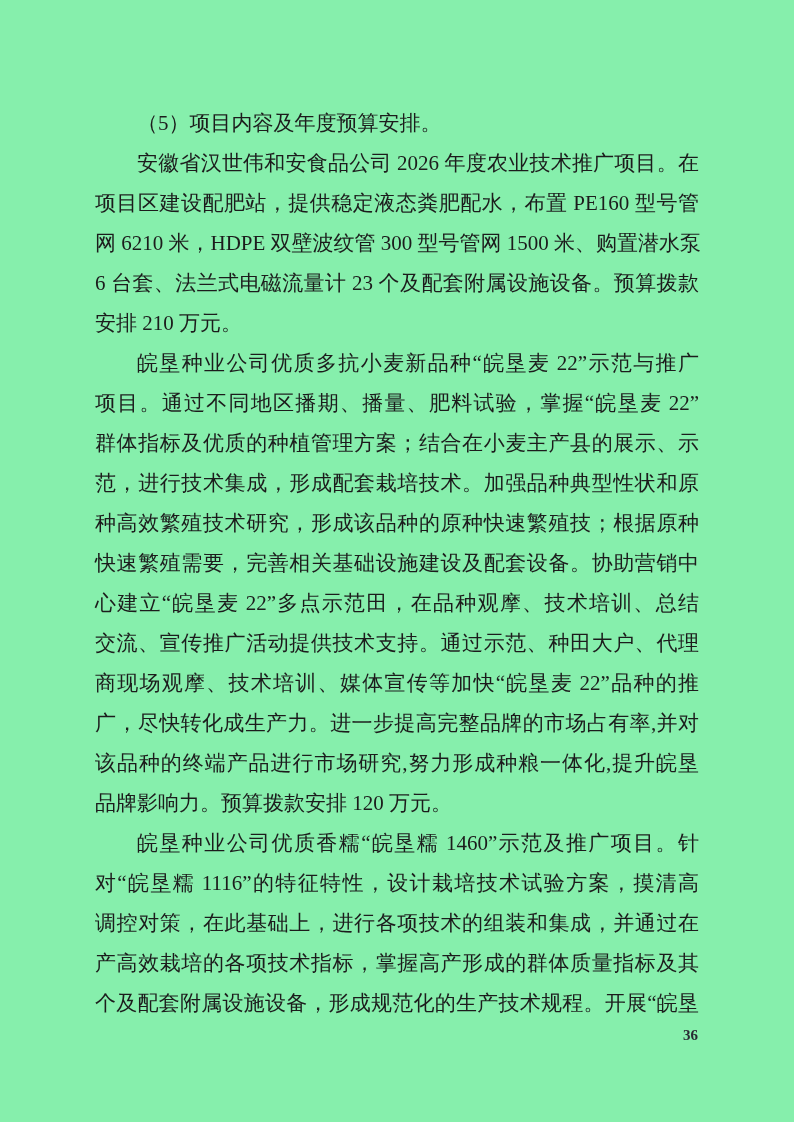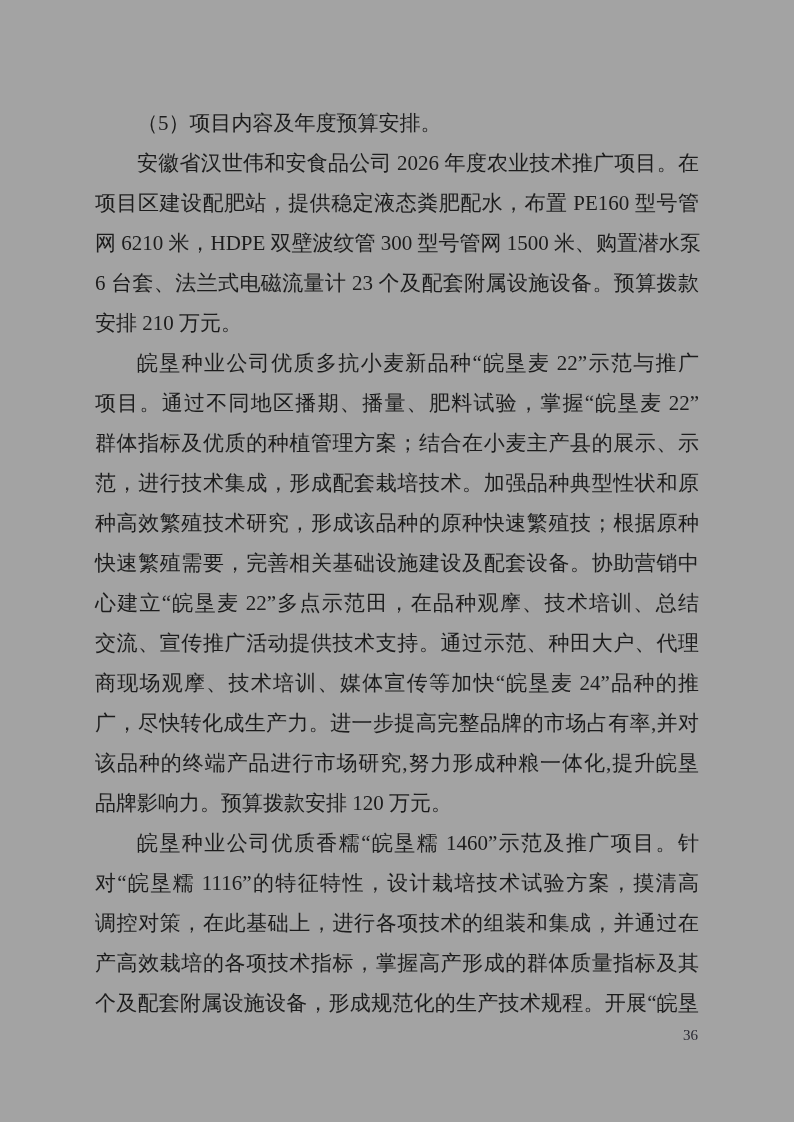--- a/index.html
+++ b/index.html
@@ -13,21 +13,21 @@
     position: relative;
     overflow: hidden;
     font-family: "Liberation Serif", "DejaVu Serif", serif;
   }
   .page {
     position: absolute;
     left: 0;
     top: 0;
     width: 794px;
     height: 1122px;
-    background: #a3a3a3;
+    background: #86efac;
   }
   .text-block {
     position: absolute;
     left: 95px;
     top: 103px;
     width: 604px;
     color: #1c1c1c;
   }
   .line {
     font-size: 21px;
@@ -47,20 +47,21 @@
   .line.indent {
     text-indent: 42px;
   }
   .page-number {
     margin-top: 2px;
     text-align: right;
     font-size: 15px;
     line-height: 20px;
     color: #2a2a33;
     padding-right: 1px;
+    font-weight: bold;
   }
 </style>
 </head>
 <body>
 
 <div class="page">
   <div class="text-block">
     <div class="line plain indent">（5）项目内容及年度预算安排。</div>
     <div class="line indent">安徽省汉世伟和安食品公司 2026 年度农业技术推广项目。在</div>
     <div class="line">项目区建设配肥站，提供稳定液态粪肥配水，布置 PE160 型号管</div>
@@ -68,21 +69,21 @@
     <div class="line">6 台套、法兰式电磁流量计 23 个及配套附属设施设备。预算拨款</div>
     <div class="line plain">安排 210 万元。</div>
     <div class="line indent">皖垦种业公司优质多抗小麦新品种“皖垦麦 22”示范与推广</div>
     <div class="line">项目。通过不同地区播期、播量、肥料试验，掌握“皖垦麦 22”</div>
     <div class="line">群体指标及优质的种植管理方案；结合在小麦主产县的展示、示</div>
     <div class="line">范，进行技术集成，形成配套栽培技术。加强品种典型性状和原</div>
     <div class="line">种高效繁殖技术研究，形成该品种的原种快速繁殖技；根据原种</div>
     <div class="line">快速繁殖需要，完善相关基础设施建设及配套设备。协助营销中</div>
     <div class="line">心建立“皖垦麦 22”多点示范田，在品种观摩、技术培训、总结</div>
     <div class="line">交流、宣传推广活动提供技术支持。通过示范、种田大户、代理</div>
-    <div class="line">商现场观摩、技术培训、媒体宣传等加快“皖垦麦 24”品种的推</div>
+    <div class="line">商现场观摩、技术培训、媒体宣传等加快“皖垦麦 22”品种的推</div>
     <div class="line">广，尽快转化成生产力。进一步提高完整品牌的市场占有率,并对</div>
     <div class="line">该品种的终端产品进行市场研究,努力形成种粮一体化,提升皖垦</div>
     <div class="line plain">品牌影响力。预算拨款安排 120 万元。</div>
     <div class="line indent">皖垦种业公司优质香糯“皖垦糯 1460”示范及推广项目。针</div>
     <div class="line">对“皖垦糯 1116”的特征特性，设计栽培技术试验方案，摸清高</div>
     <div class="line">调控对策，在此基础上，进行各项技术的组装和集成，并通过在</div>
     <div class="line">产高效栽培的各项技术指标，掌握高产形成的群体质量指标及其</div>
     <div class="line">个及配套附属设施设备，形成规范化的生产技术规程。开展“皖垦</div>
     <div class="page-number">36</div>
   </div>

